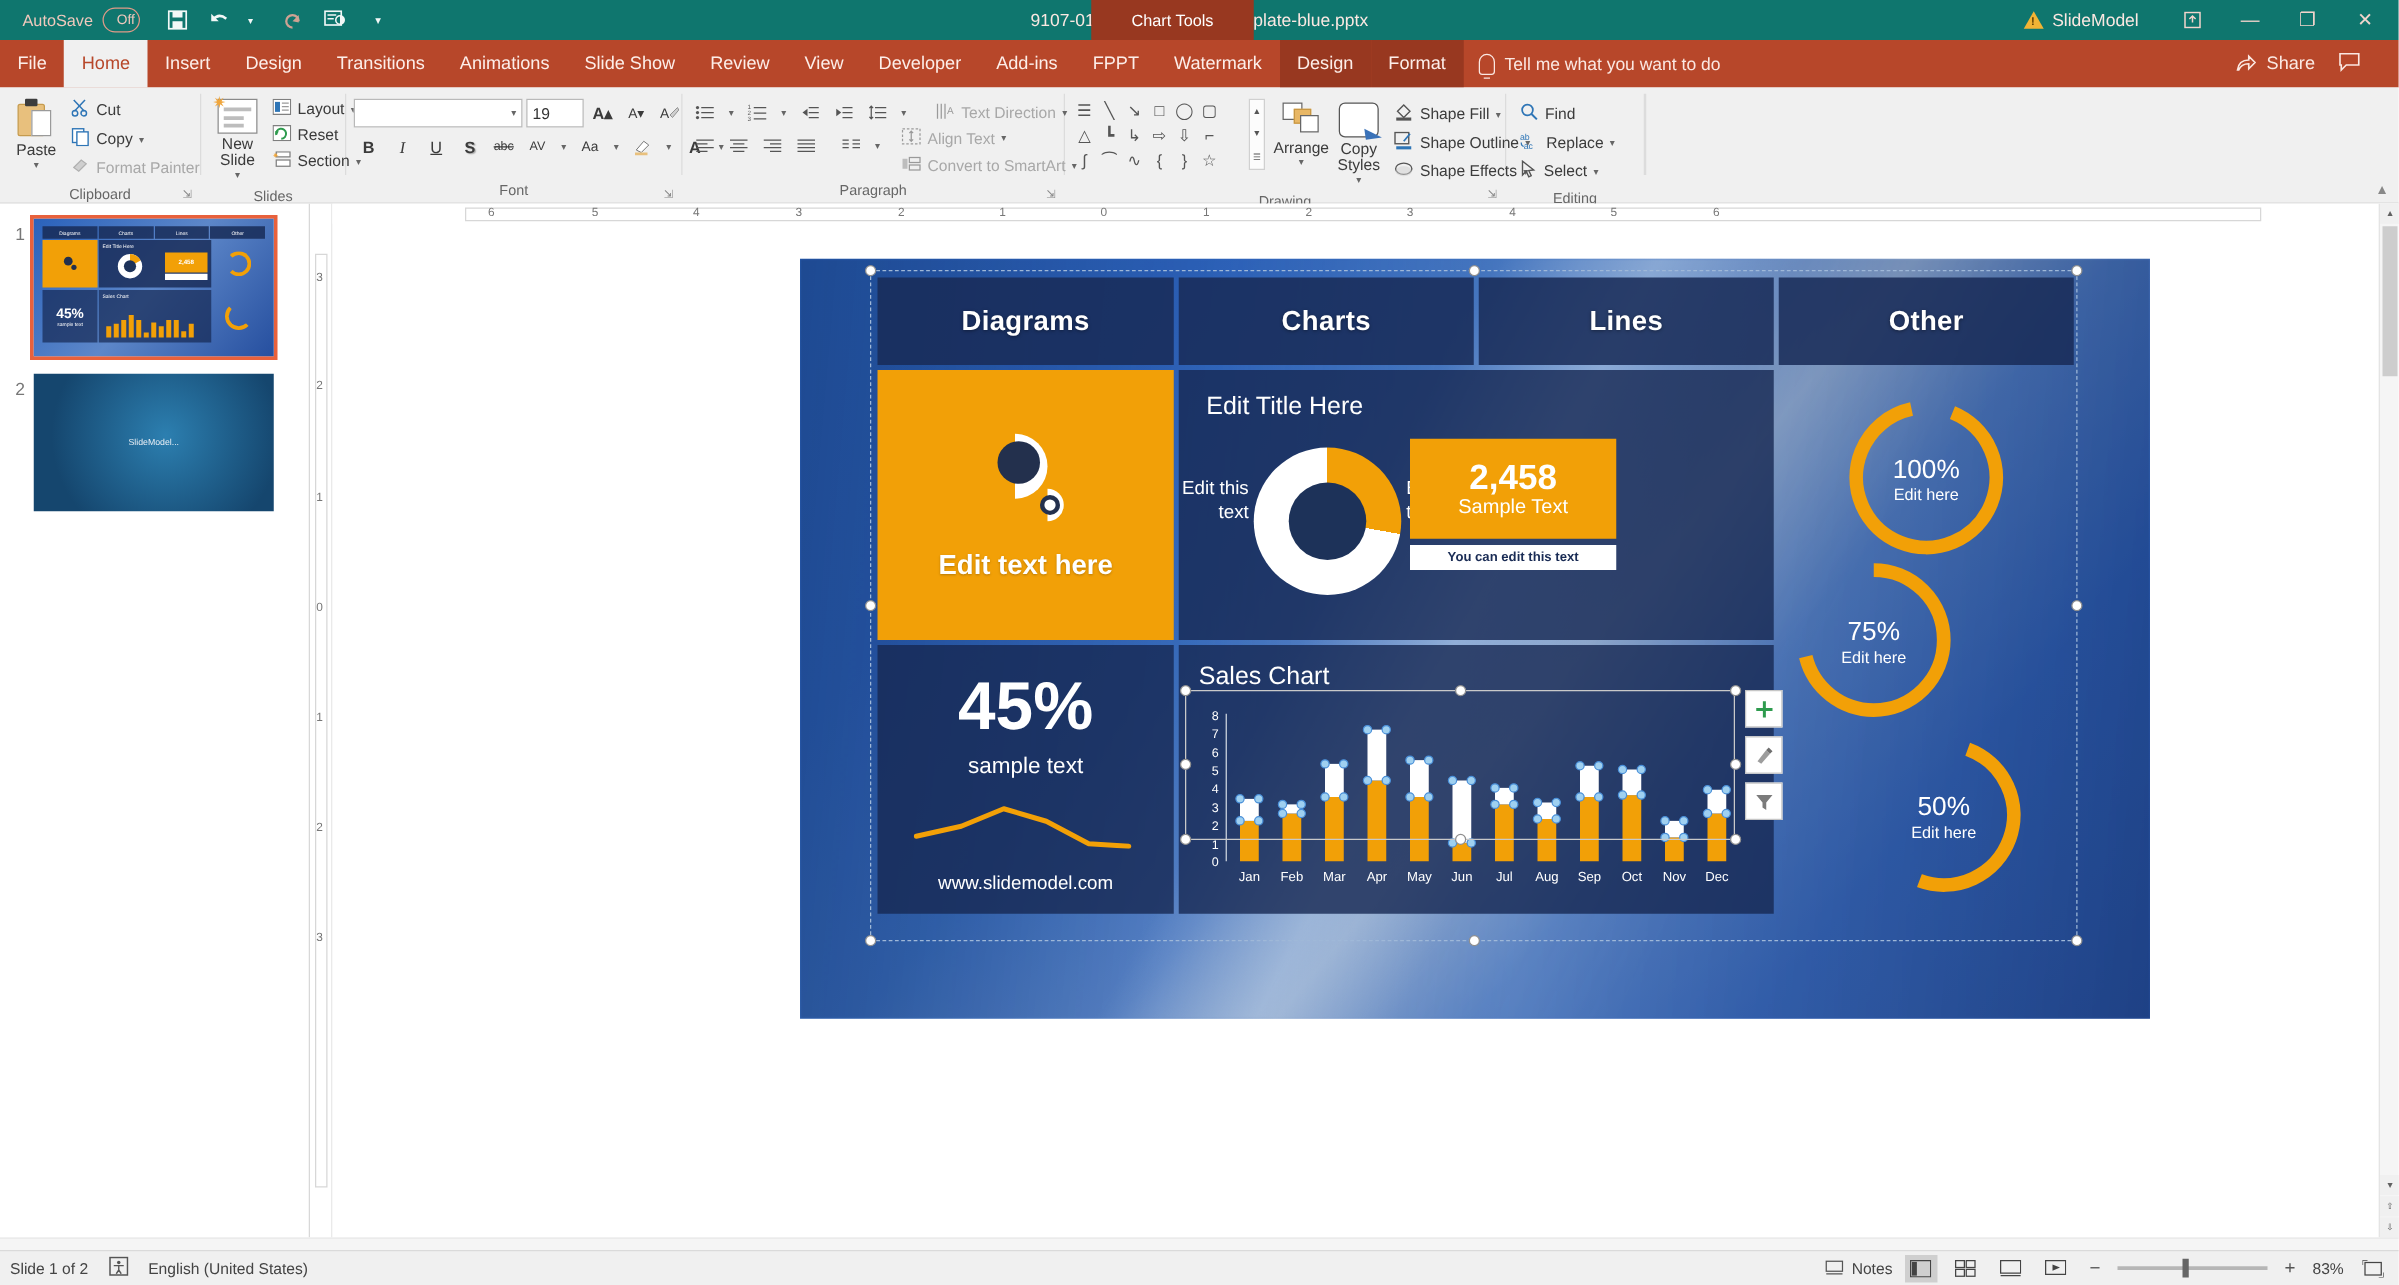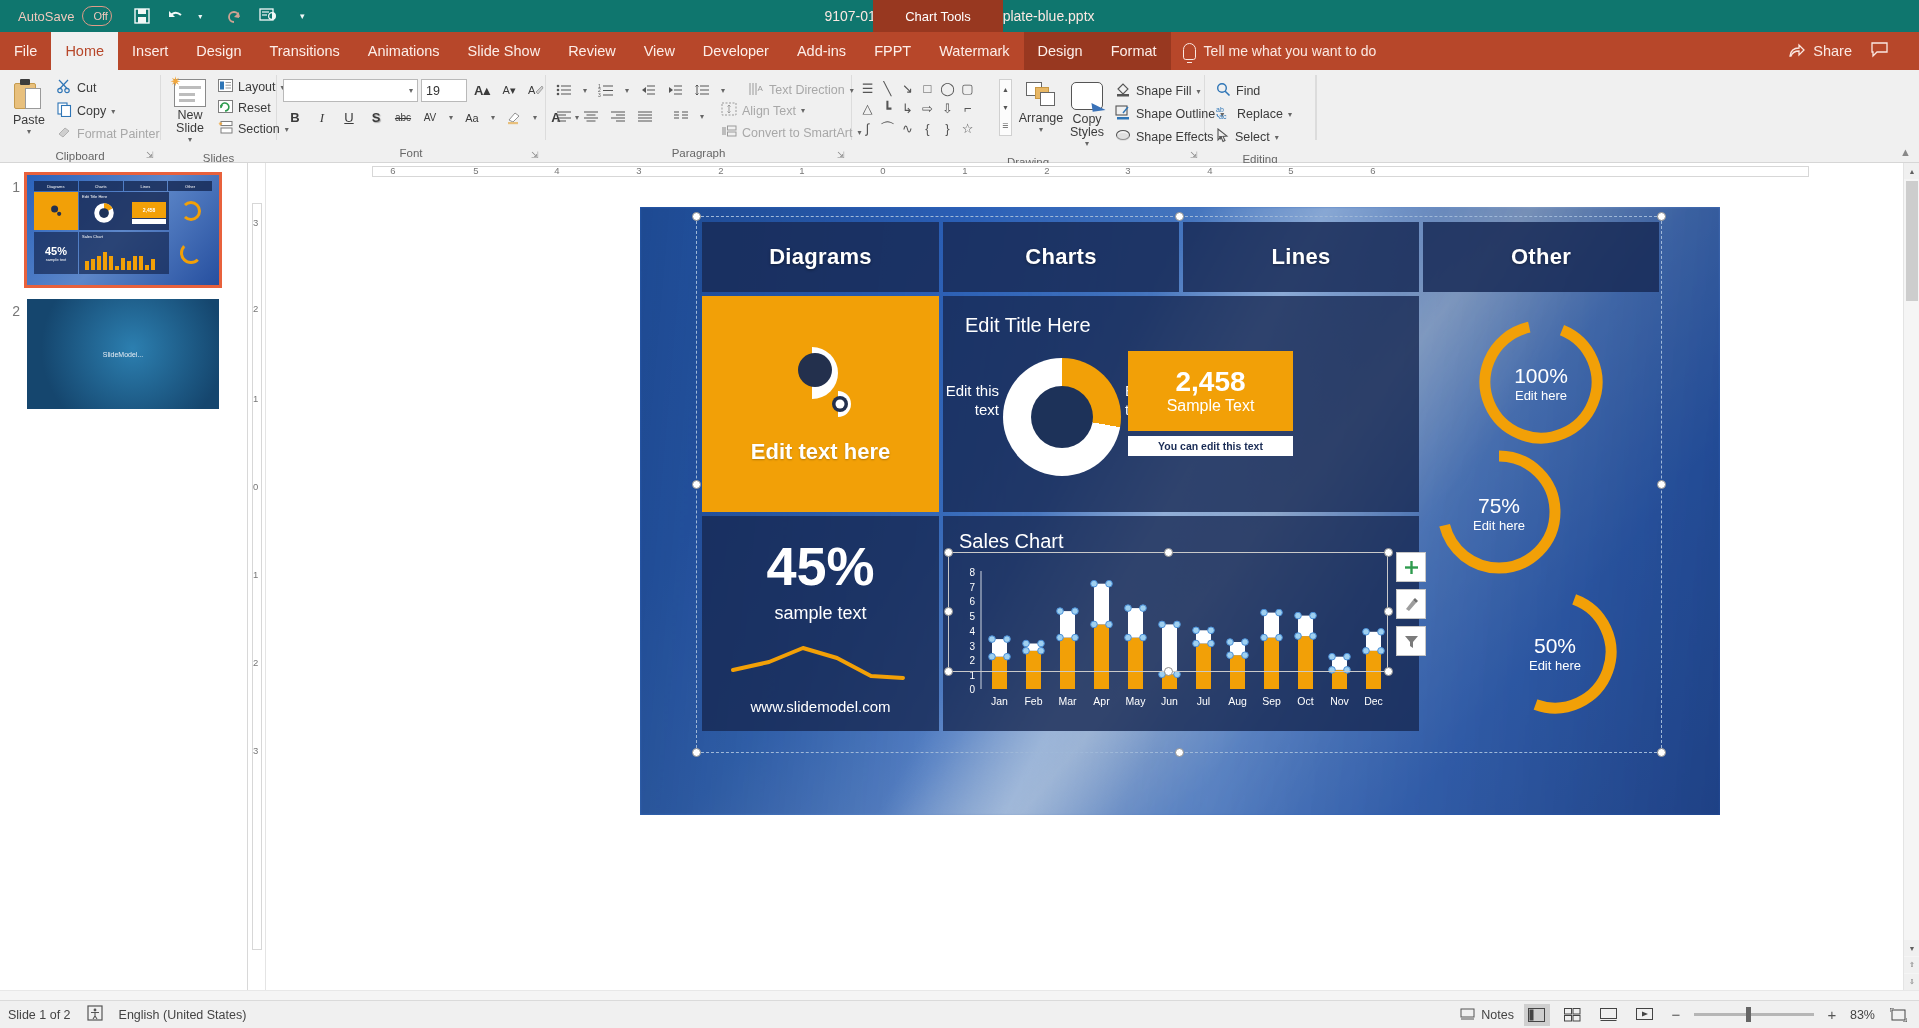--- a/index.html
+++ b/index.html
@@ -212,20 +212,35 @@
           <line x1="3" y1="4" x2="10" y2="4" stroke="#fff" stroke-width="1.2"></line>
           <line x1="3" y1="7" x2="8" y2="7" stroke="#fff" stroke-width="1.2"></line>
           <circle cx="13" cy="8" r="3.4" fill="none" stroke="#fff" stroke-width="1.2"></circle>
           <path d="M13 4.6 A3.4 3.4 0 0 1 13 11.4 Z" fill="#fff"></path>
         </svg>
     </span>
     <span class="qat-icon" style="font-size:9px;">▾</span>
   </div>
   <div class="doc-title">9107-01-blur-dashboard-template-blue.pptx</div>
   <div class="charttools">Chart Tools</div>
+  <div class="tb-right">
+    <div class="slidemodel">
+      <span class="warn-tri"></span>
+      <span>SlideModel</span>
+    </div>
+    <div class="wbtn">
+      <svg width="14" height="14" viewBox="0 0 14 14">
+          <rect x="1" y="1" width="12" height="12" fill="none" stroke="#f3d5cc" stroke-width="1.2"></rect>
+          <path d="M7 9 L7 4 M4.5 6.2 L7 3.8 L9.5 6.2" stroke="#f3d5cc" stroke-width="1.2" fill="none"></path>
+        </svg>
+    </div>
+    <div class="wbtn">—</div>
+    <div class="wbtn">❐</div>
+    <div class="wbtn close">✕</div>
+  </div>
 </div>
 
 <div class="tabbar">
   <div class="tab">File</div>
   <div class="tab active">Home</div>
   <div class="tab">Insert</div>
   <div class="tab">Design</div>
   <div class="tab">Transitions</div>
   <div class="tab">Animations</div>
   <div class="tab">Slide Show</div>

